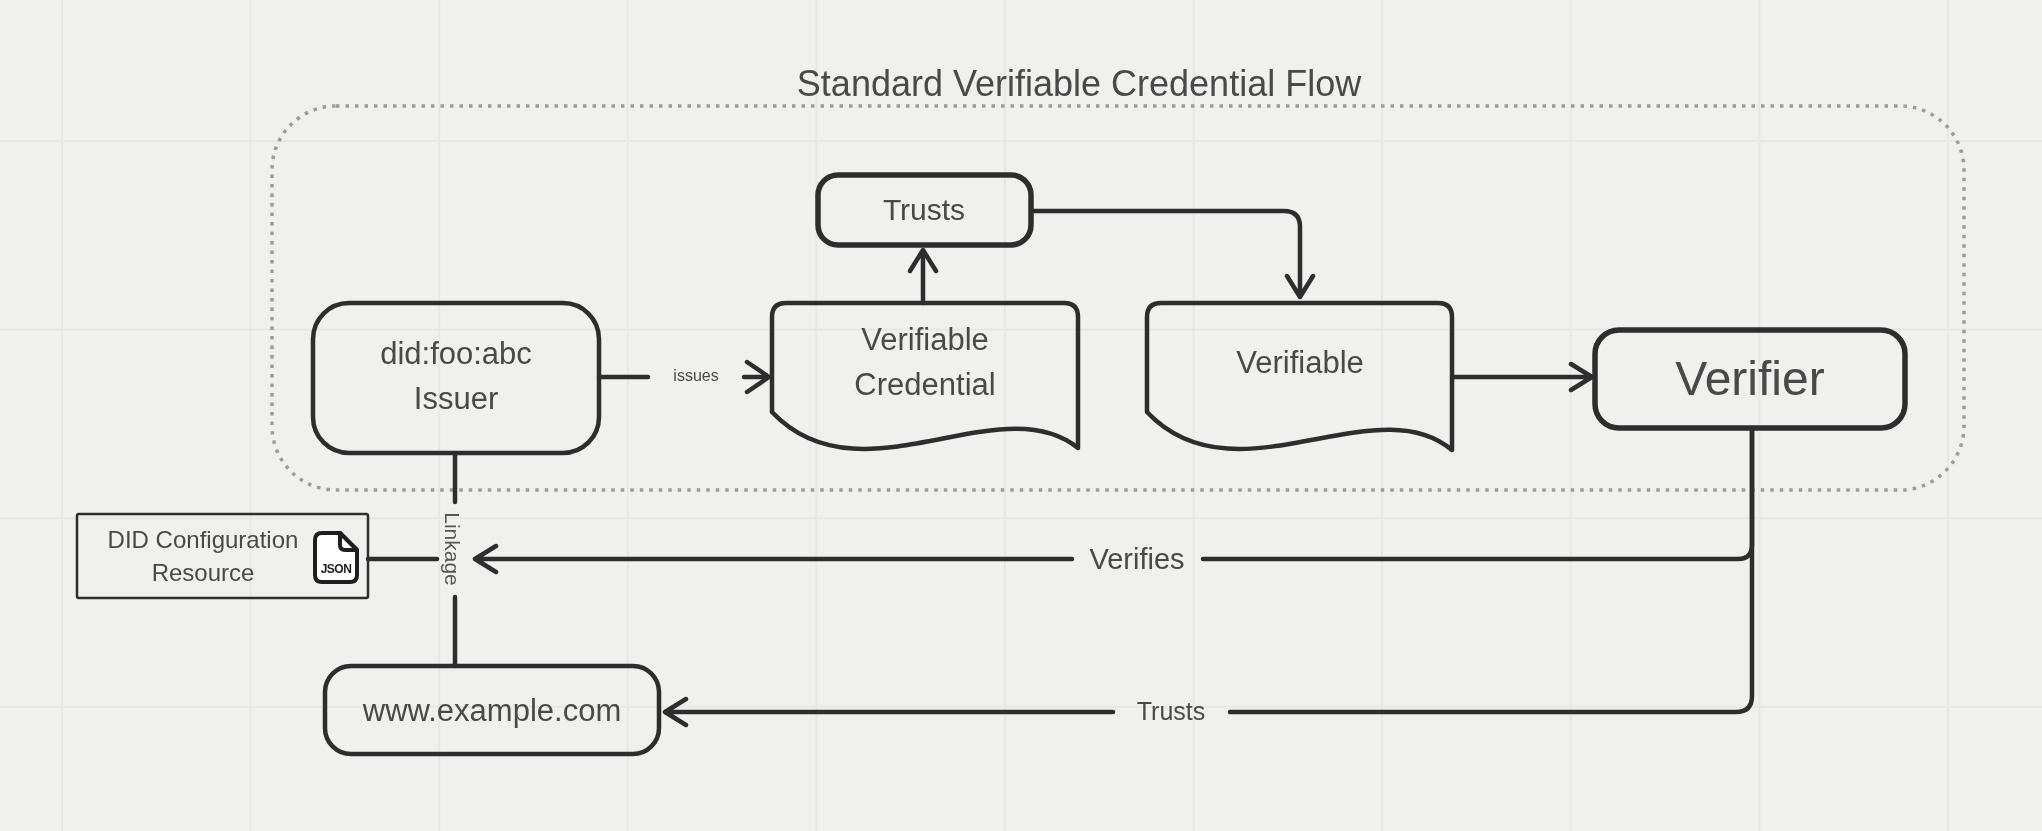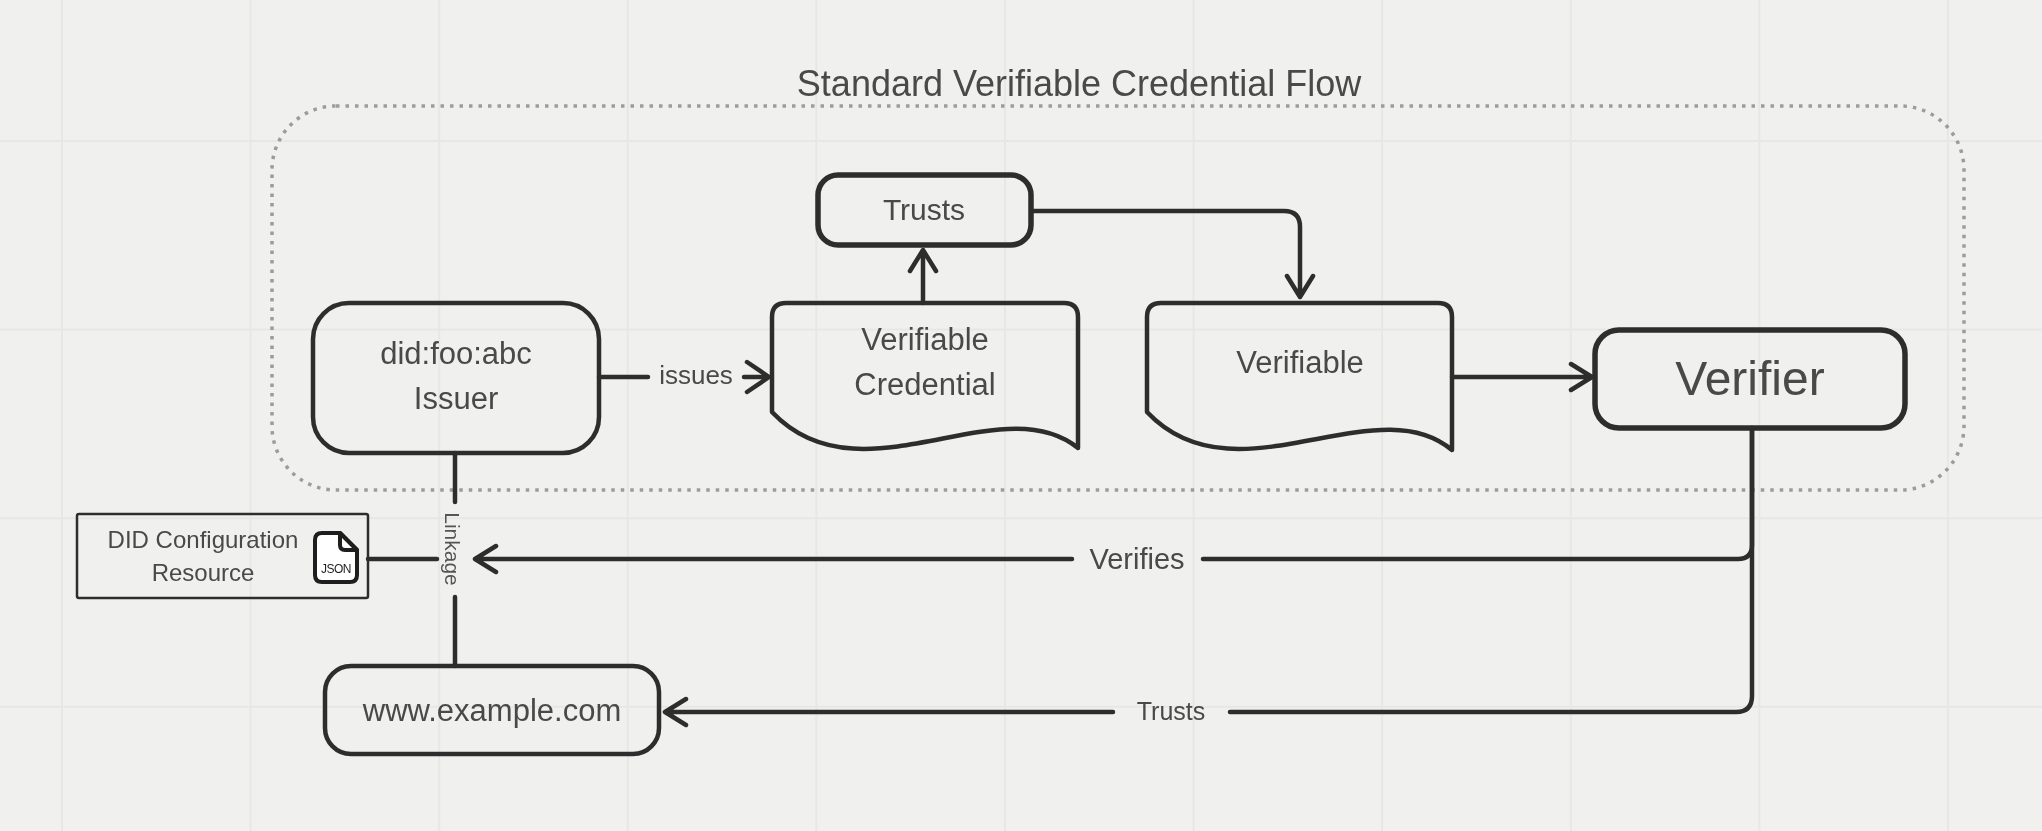--- a/index.html
+++ b/index.html
@@ -56,28 +56,28 @@
     text-align: center;
     line-height: 1.2;
   }
   .lbl span { display: block; }
   .title-lbl   { left: 1079px; top: 84px;  font-size: 36px; }
   .holder-lbl  { left: 924px;  top: 210px; font-size: 30px; }
   .issuer-lbl  { left: 456px;  top: 376px; font-size: 31px; line-height: 45px; }
   .vc-lbl      { left: 925px;  top: 362px; font-size: 31px; line-height: 45px; }
   .vp-lbl      { left: 1300px; top: 362px; font-size: 31px; line-height: 45px; }
   .verifier-lbl{ left: 1750px; top: 379px; font-size: 48px; }
-  .issues-lbl  { left: 696px;  top: 376px; font-size: 26px; }
+  .issues-lbl  { left: 696px;  top: 376px; font-size: 16px; }
   .verifies-lbl{ left: 1137px; top: 559px; font-size: 29px; }
   .trusts-lbl  { left: 1171px; top: 711px; font-size: 25px; }
   .linkage-lbl { left: 452px;  top: 549px; font-size: 21px;
                  transform: translate(-50%, -50%) rotate(90deg); color: #555; }
   .did-lbl     { left: 203px;  top: 556px; font-size: 24px; line-height: 33px; }
   .www-lbl     { left: 492px;  top: 711px; font-size: 31px; }
-  .json-lbl    { left: 336px;  top: 569px; font-size: 12px; font-weight: normal;
+  .json-lbl    { left: 336px;  top: 569px; font-size: 12px; font-weight: bold;
                  letter-spacing: -0.5px; color: #1e1e1e; }
 </style>
 </head>
 <body>
 
 <div class="canvas">
 
   <svg class="layer" viewBox="0 0 2042 831" xmlns="http://www.w3.org/2000/svg">
 
     <rect class="dotted" x="272" y="106" width="1692" height="384" rx="64"></rect>

